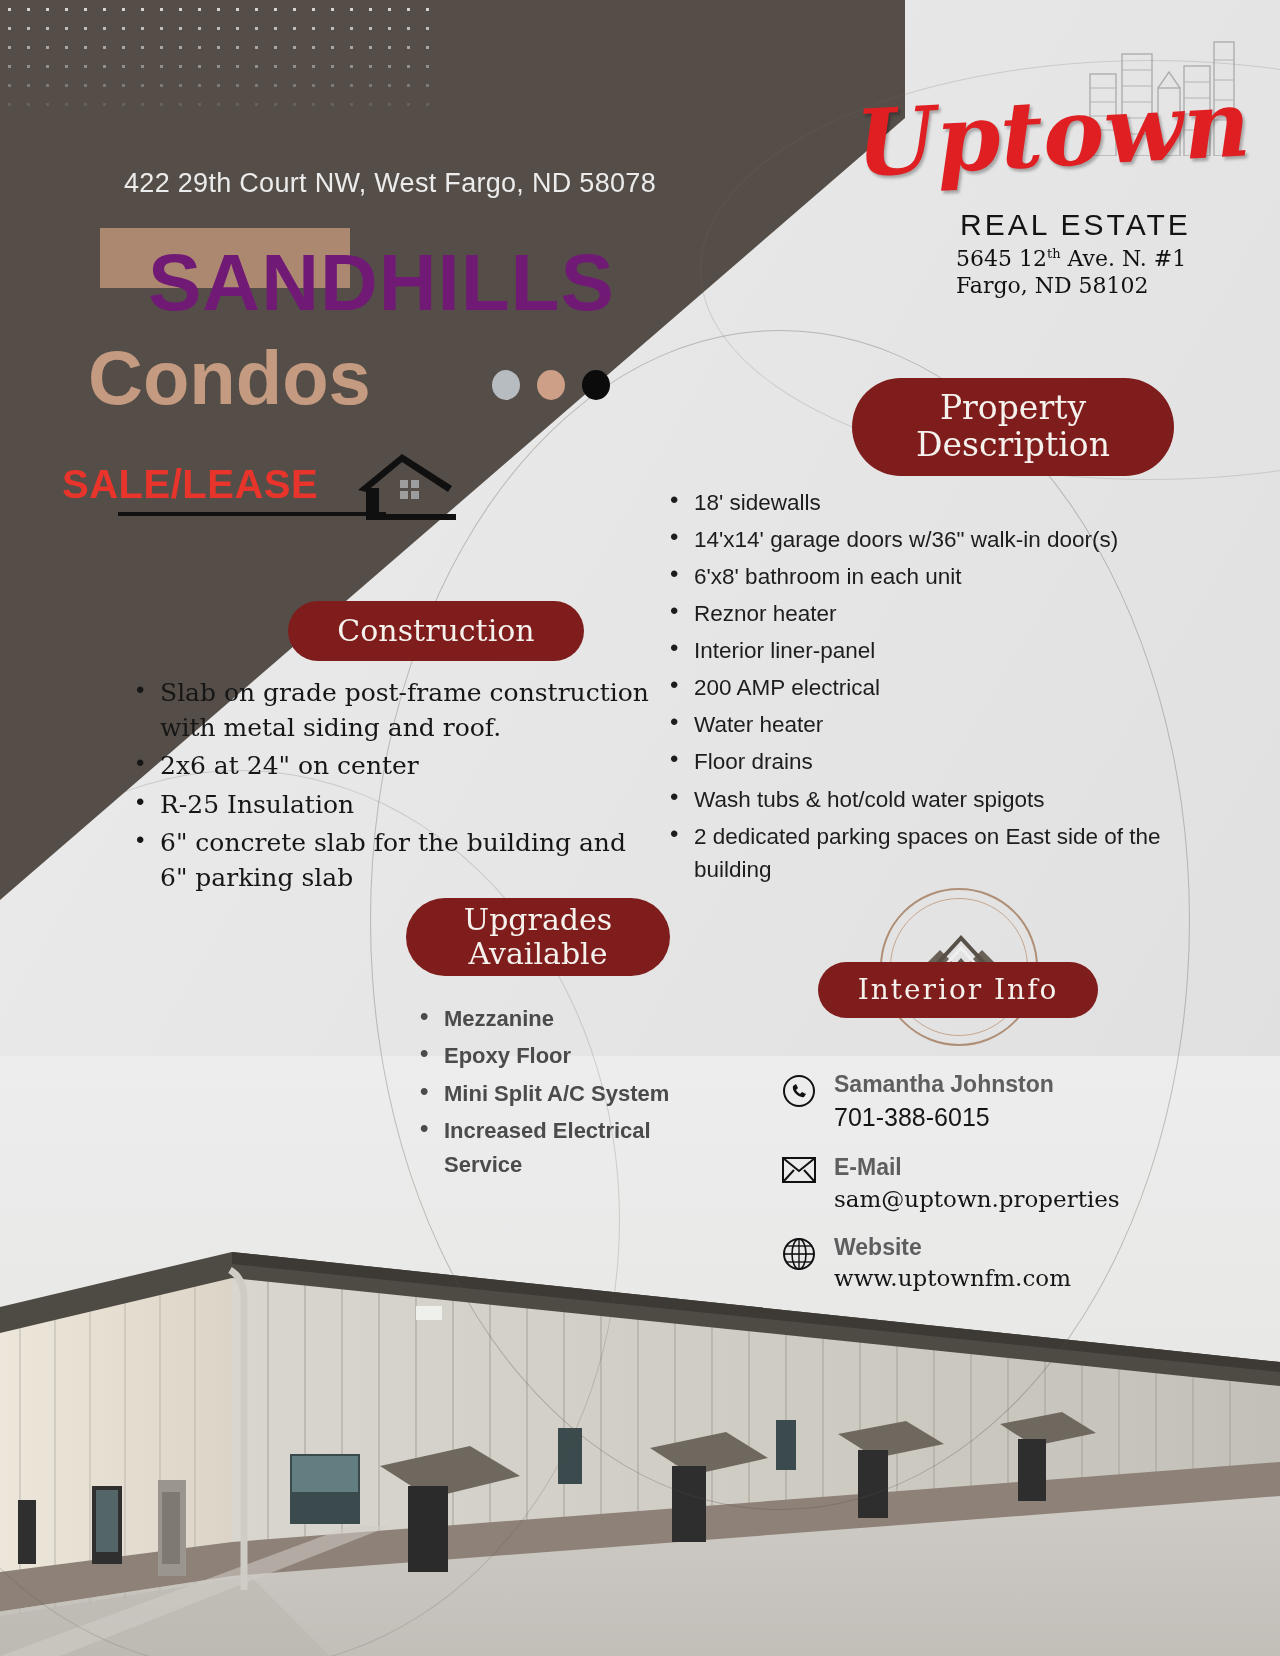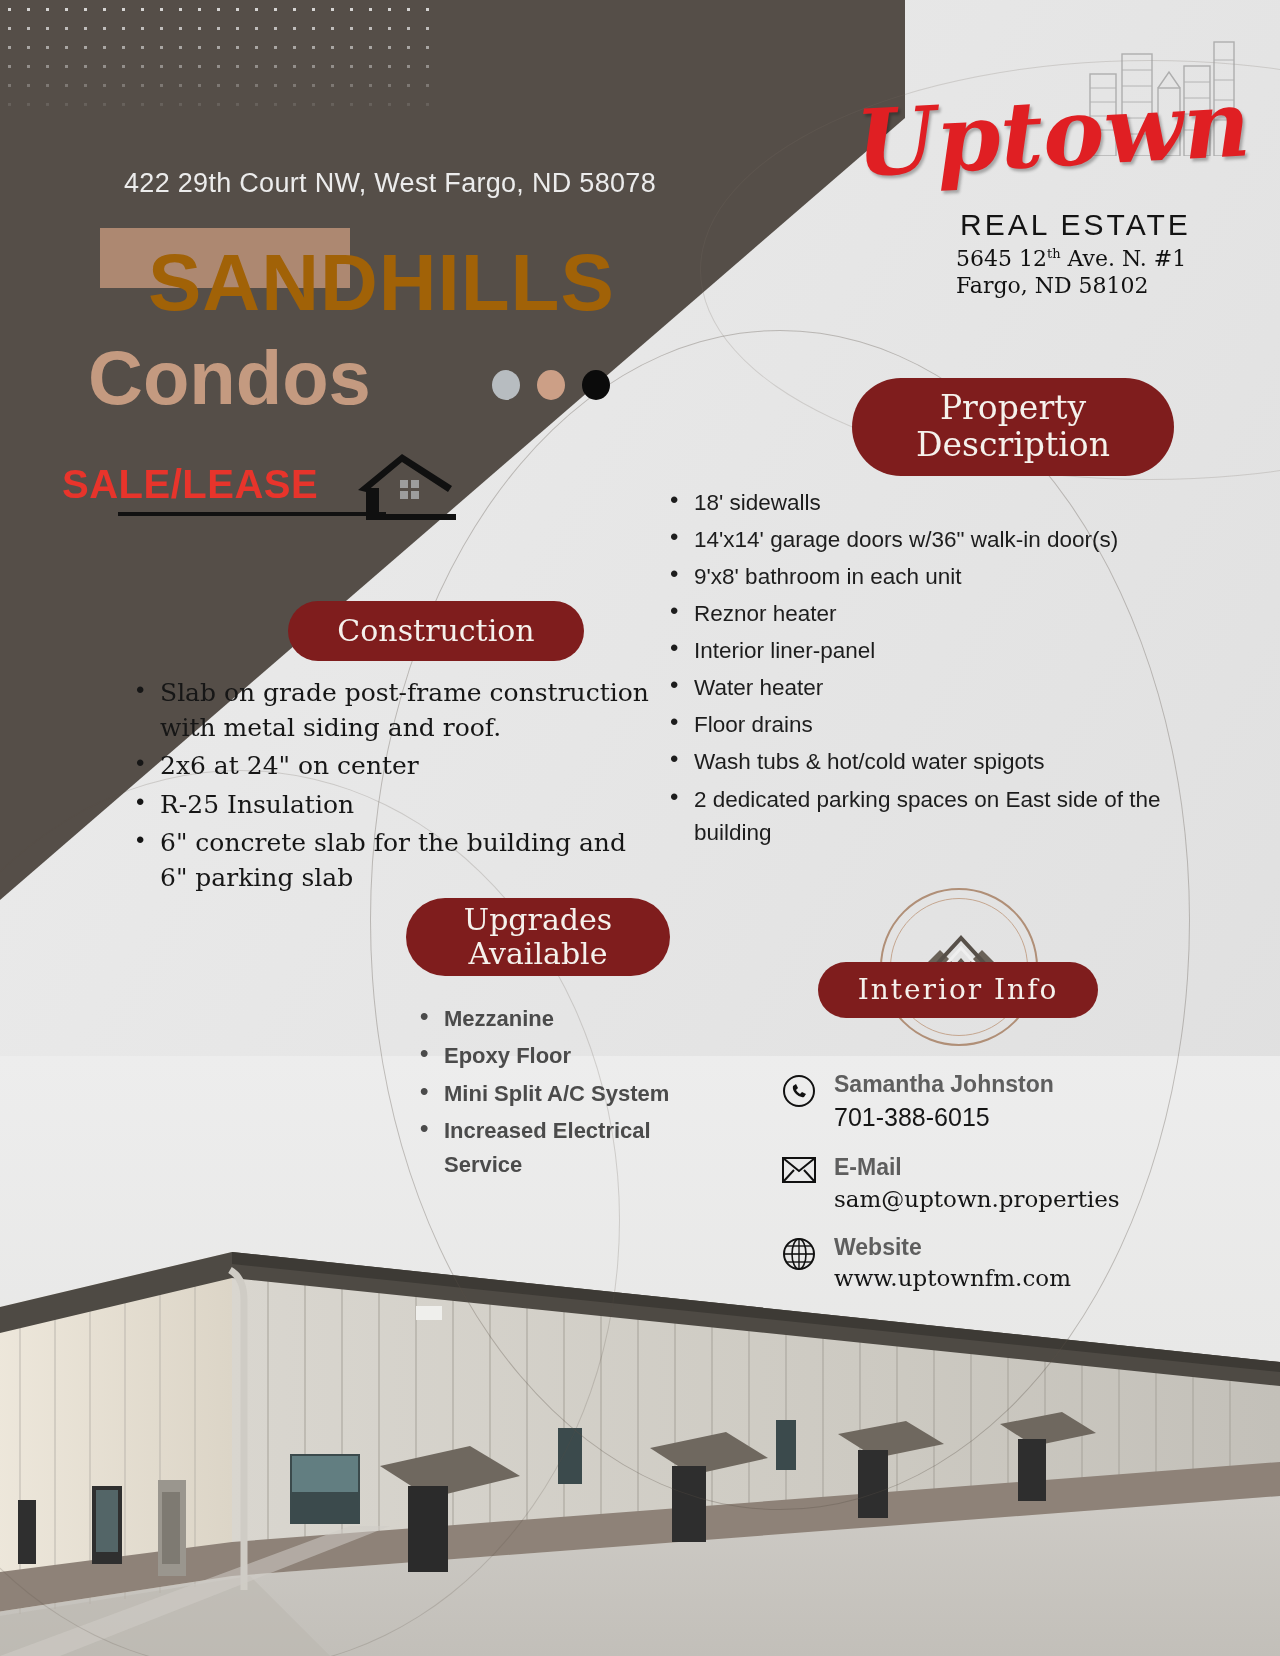--- a/index.html
+++ b/index.html
@@ -50,21 +50,21 @@
   .address {
     position:absolute; left:124px; top:168px;
     font-size:27px; color:#ececec; letter-spacing:.3px; font-weight:400;
   }
   .title-hl {
     position:absolute; left:100px; top:228px; width:250px; height:60px;
     background:#ad8871;
   }
   .title-main {
     position:absolute; left:148px; top:243px;
-    font-size:80px; font-weight:700; color:#a16207; letter-spacing:1px; line-height:1;text-align:right;
+    font-size:80px; font-weight:700; color:#701a75; letter-spacing:1px; line-height:1;text-align:right;
   }
   .title-sub {
     position:absolute; left:88px; top:340px;
     font-size:76px; font-weight:700; color:#c49a80; line-height:1;
   }
   .dot-row { position:absolute; left:492px; top:370px; display:flex; gap:17px; align-items:center; }
   .dot-row span { width:28px; height:30px; border-radius:50%; display:block; }
   .d1 { background:#b7bcc0; }
   .d2 { background:#cc9f86; }
   .d3 { background:#0b0b0b; }
@@ -346,23 +346,24 @@
 
   <div class="pill pill-prop">
     <div>
       <span>Property</span><br>
       <span>Description</span>
     </div>
   </div>
   <ul class="blist list-prop" id="prop-list">
       <li>18' sidewalls</li>
       <li>14'x14' garage doors w/36" walk-in door(s)</li>
-      <li>9'x8' bathroom in each unit</li>
+      <li>6'x8' bathroom in each unit</li>
       <li>Reznor heater</li>
       <li>Interior liner-panel</li>
+      <li>200 AMP electrical</li>
       <li>Water heater</li>
       <li>Floor drains</li>
       <li>Wash tubs &amp; hot/cold water spigots</li>
       <li>2 dedicated parking spaces on East side of the building</li>
     </ul>
 
   <div class="pill pill-constr">Construction</div>
   <ul class="blist list-constr" id="constr-list">
       <li>Slab on grade post-frame construction with metal siding and roof.</li>
       <li>2x6 at 24" on center</li>

